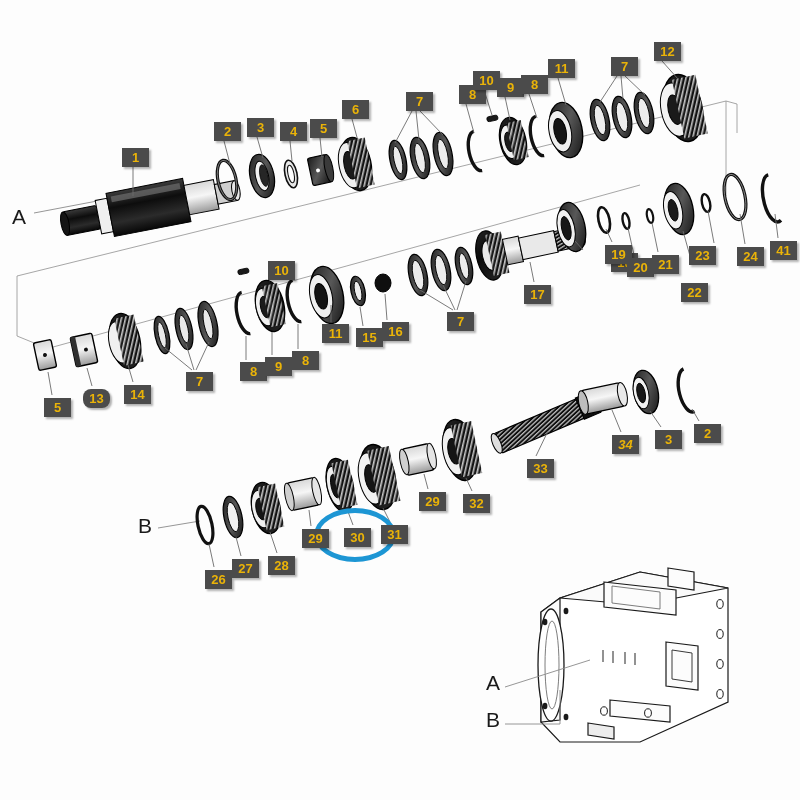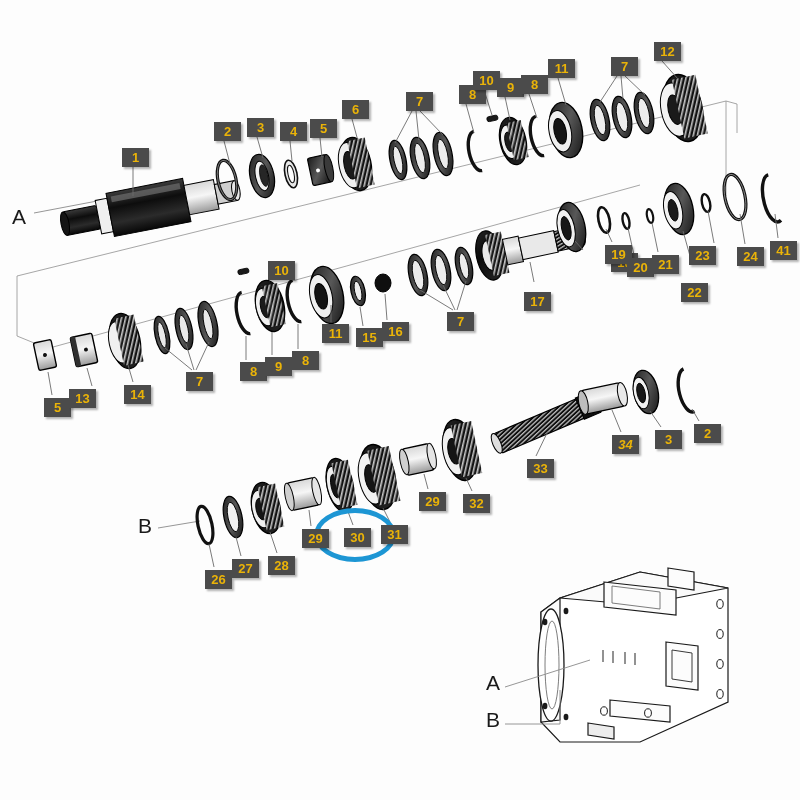--- a/index.html
+++ b/index.html
@@ -487,32 +487,32 @@
   <div class="callout" style="left:342px;top:100px;">6</div>
   <div class="callout" style="left:406px;top:92px;">7</div>
   <div class="callout" style="left:459px;top:85px;">8</div>
   <div class="callout" style="left:473px;top:71px;">10</div>
   <div class="callout" style="left:497px;top:78px;">9</div>
   <div class="callout" style="left:521px;top:75px;">8</div>
   <div class="callout" style="left:548px;top:59px;">11</div>
   <div class="callout" style="left:611px;top:57px;">7</div>
   <div class="callout" style="left:654px;top:42px;">12</div>
 
-  <div class="callout" style="left:524px;top:292px;">17</div>
+  <div class="callout" style="left:524px;top:285px;">17</div>
   <div class="callout" style="left:575px;top:253px;margin-left:36px;">18</div>
   <div class="callout" style="left:605px;top:245px;">19</div>
   <div class="callout" style="left:627px;top:258px;">20</div>
   <div class="callout" style="left:652px;top:255px;">21</div>
   <div class="callout" style="left:681px;top:259px;margin-top:24px;">22</div>
   <div class="callout" style="left:689px;top:246px;text-align:center;">23</div>
   <div class="callout" style="left:737px;top:247px;">24</div>
   <div class="callout" style="left:770px;top:241px;">41</div>
 
   <div class="callout" style="left:44px;top:398px;">5</div>
-  <div class="callout" style="left:69px;top:389px;">13</div>
+  <div class="callout" style="left:83px;top:389px;border-radius:8px;">13</div>
   <div class="callout" style="left:124px;top:385px;">14</div>
   <div class="callout" style="left:186px;top:372px;">7</div>
   <div class="callout" style="left:240px;top:362px;">8</div>
   <div class="callout" style="left:265px;top:357px;">9</div>
   <div class="callout" style="left:292px;top:351px;">8</div>
   <div class="callout" style="left:268px;top:261px;">10</div>
   <div class="callout" style="left:322px;top:324px;">11</div>
   <div class="callout" style="left:356px;top:328px;">15</div>
   <div class="callout" style="left:382px;top:322px;">16</div>
   <div class="callout" style="left:447px;top:312px;">7</div>

